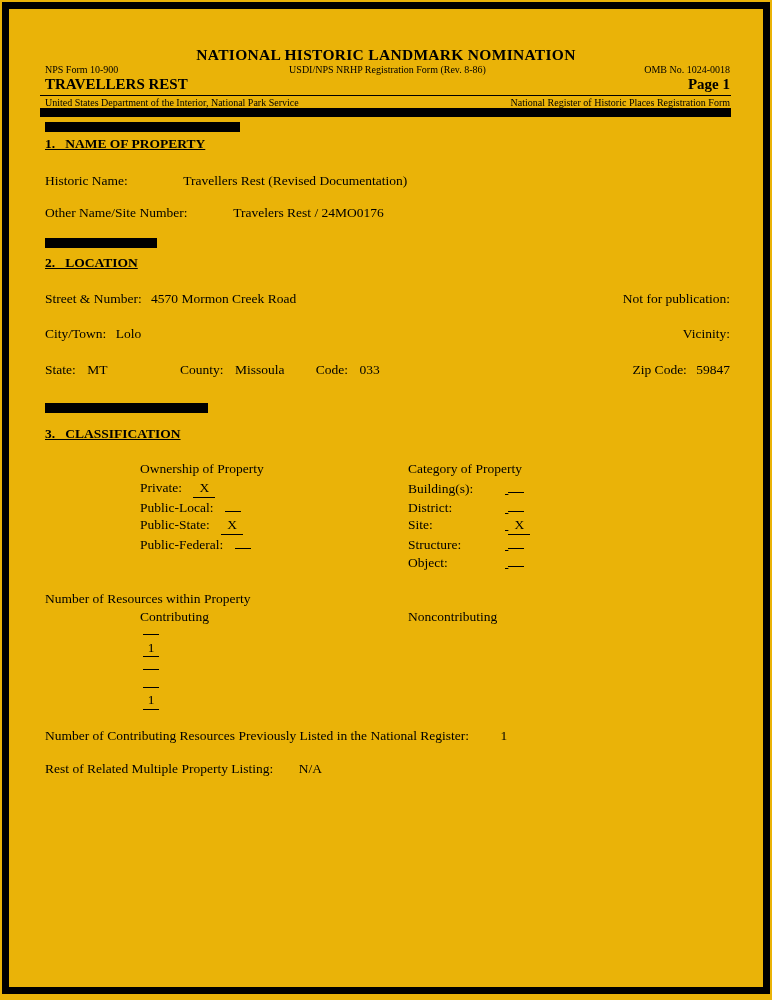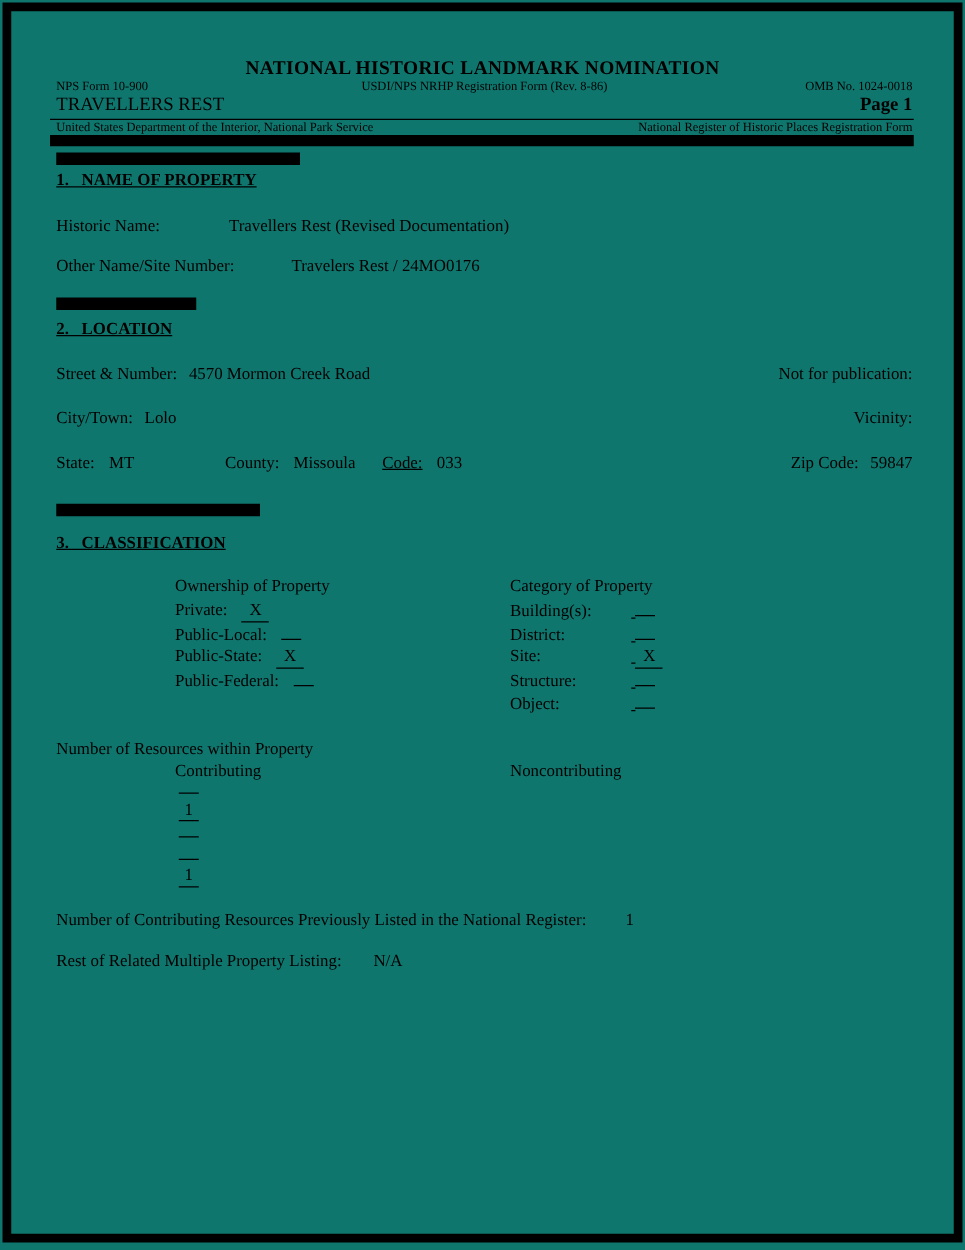--- a/index.html
+++ b/index.html
@@ -1,21 +1,21 @@
 <!DOCTYPE html>
 <html><head>
 <meta charset="utf-8">
 <style>
   * { box-sizing: border-box; margin: 0; padding: 0; }
   body { background: #fff; }
   .page {
     position: relative;
     width: 772px;
     height: 1000px;
-    background: #0f766e;
+    background: #eab308;
     font-family: "Liberation Serif", serif;
     font-size: 13.5px;
     color: #000;
     overflow: hidden;
   }
   .frame {
     position: absolute;
     inset: 2px 2px 6px 2px;
     border: 7px solid #000;
     pointer-events: none;
@@ -24,21 +24,21 @@
   .title {
     top: 46px; left: 0; width: 100%;
     text-align: center; font-weight: bold; font-size: 15.5px;
     letter-spacing: 0.3px;
   }
   .meta-row { top: 64px; left: 45px; right: 42px; height: 12px; font-size: 10px; }
   .meta-left { position: absolute; left: 0; top: 0; }
   .meta-center { position: absolute; left: 0; top: 0; width: 100%; text-align: center; }
   .meta-right { position: absolute; right: 0; top: 0; }
   .name-row { top: 76px; left: 45px; right: 42px; height: 18px; }
-  .prop-name { position: absolute; left: 0; top: 0; font-weight: normal; font-size: 15px; }
+  .prop-name { position: absolute; left: 0; top: 0; font-weight: bold; font-size: 15px; }
   .page-num  { position: absolute; right: 0; top: 0; font-weight: bold; font-size: 15px; }
   .hrline { top: 95px; left: 40px; right: 41px; border-top: 1.5px solid #000; }
   .agency-row { top: 97px; left: 45px; right: 42px; height: 12px; font-size: 10px; }
   .thickbar { top: 108px; left: 40px; right: 41px; height: 9px; background: #000; }
   .secbar { height: 10px; background: #000; left: 45px; }
   .bar1 { top: 122px; width: 195px; }
   .bar2 { top: 238px; width: 112px; }
   .bar3 { top: 403px; width: 163px; }
   .sec-head {
     left: 45px; font-weight: bold; font-size: 13.5px;
@@ -46,21 +46,21 @@
   }
   .h1 { top: 136px; }
   .h2 { top: 255px; }
   .h3 { top: 426px; }
   .row { left: 45px; right: 42px; }
   .lbl-135 { display: inline-block; min-width: 135px; }
   .lbl-185 { display: inline-block; min-width: 185px; }
   .right-label { position: absolute; right: 0; top: 0; }
   .gap6  { margin-left: 6px; }
   .gap8  { margin-left: 8px; }
-  .gap18 { margin-left: 18px; text-decoration: underline; }
+  .gap18 { margin-left: 28px; }
   .gap22 { margin-left: 22px; }
   .gap28 { margin-left: 28px; }
   .blank {
     display: inline-block;
     border-bottom: 1px solid #000;
     text-align: center;
     min-height: 14px;
     vertical-align: baseline;
   }
   .w16 { min-width: 16px; }

